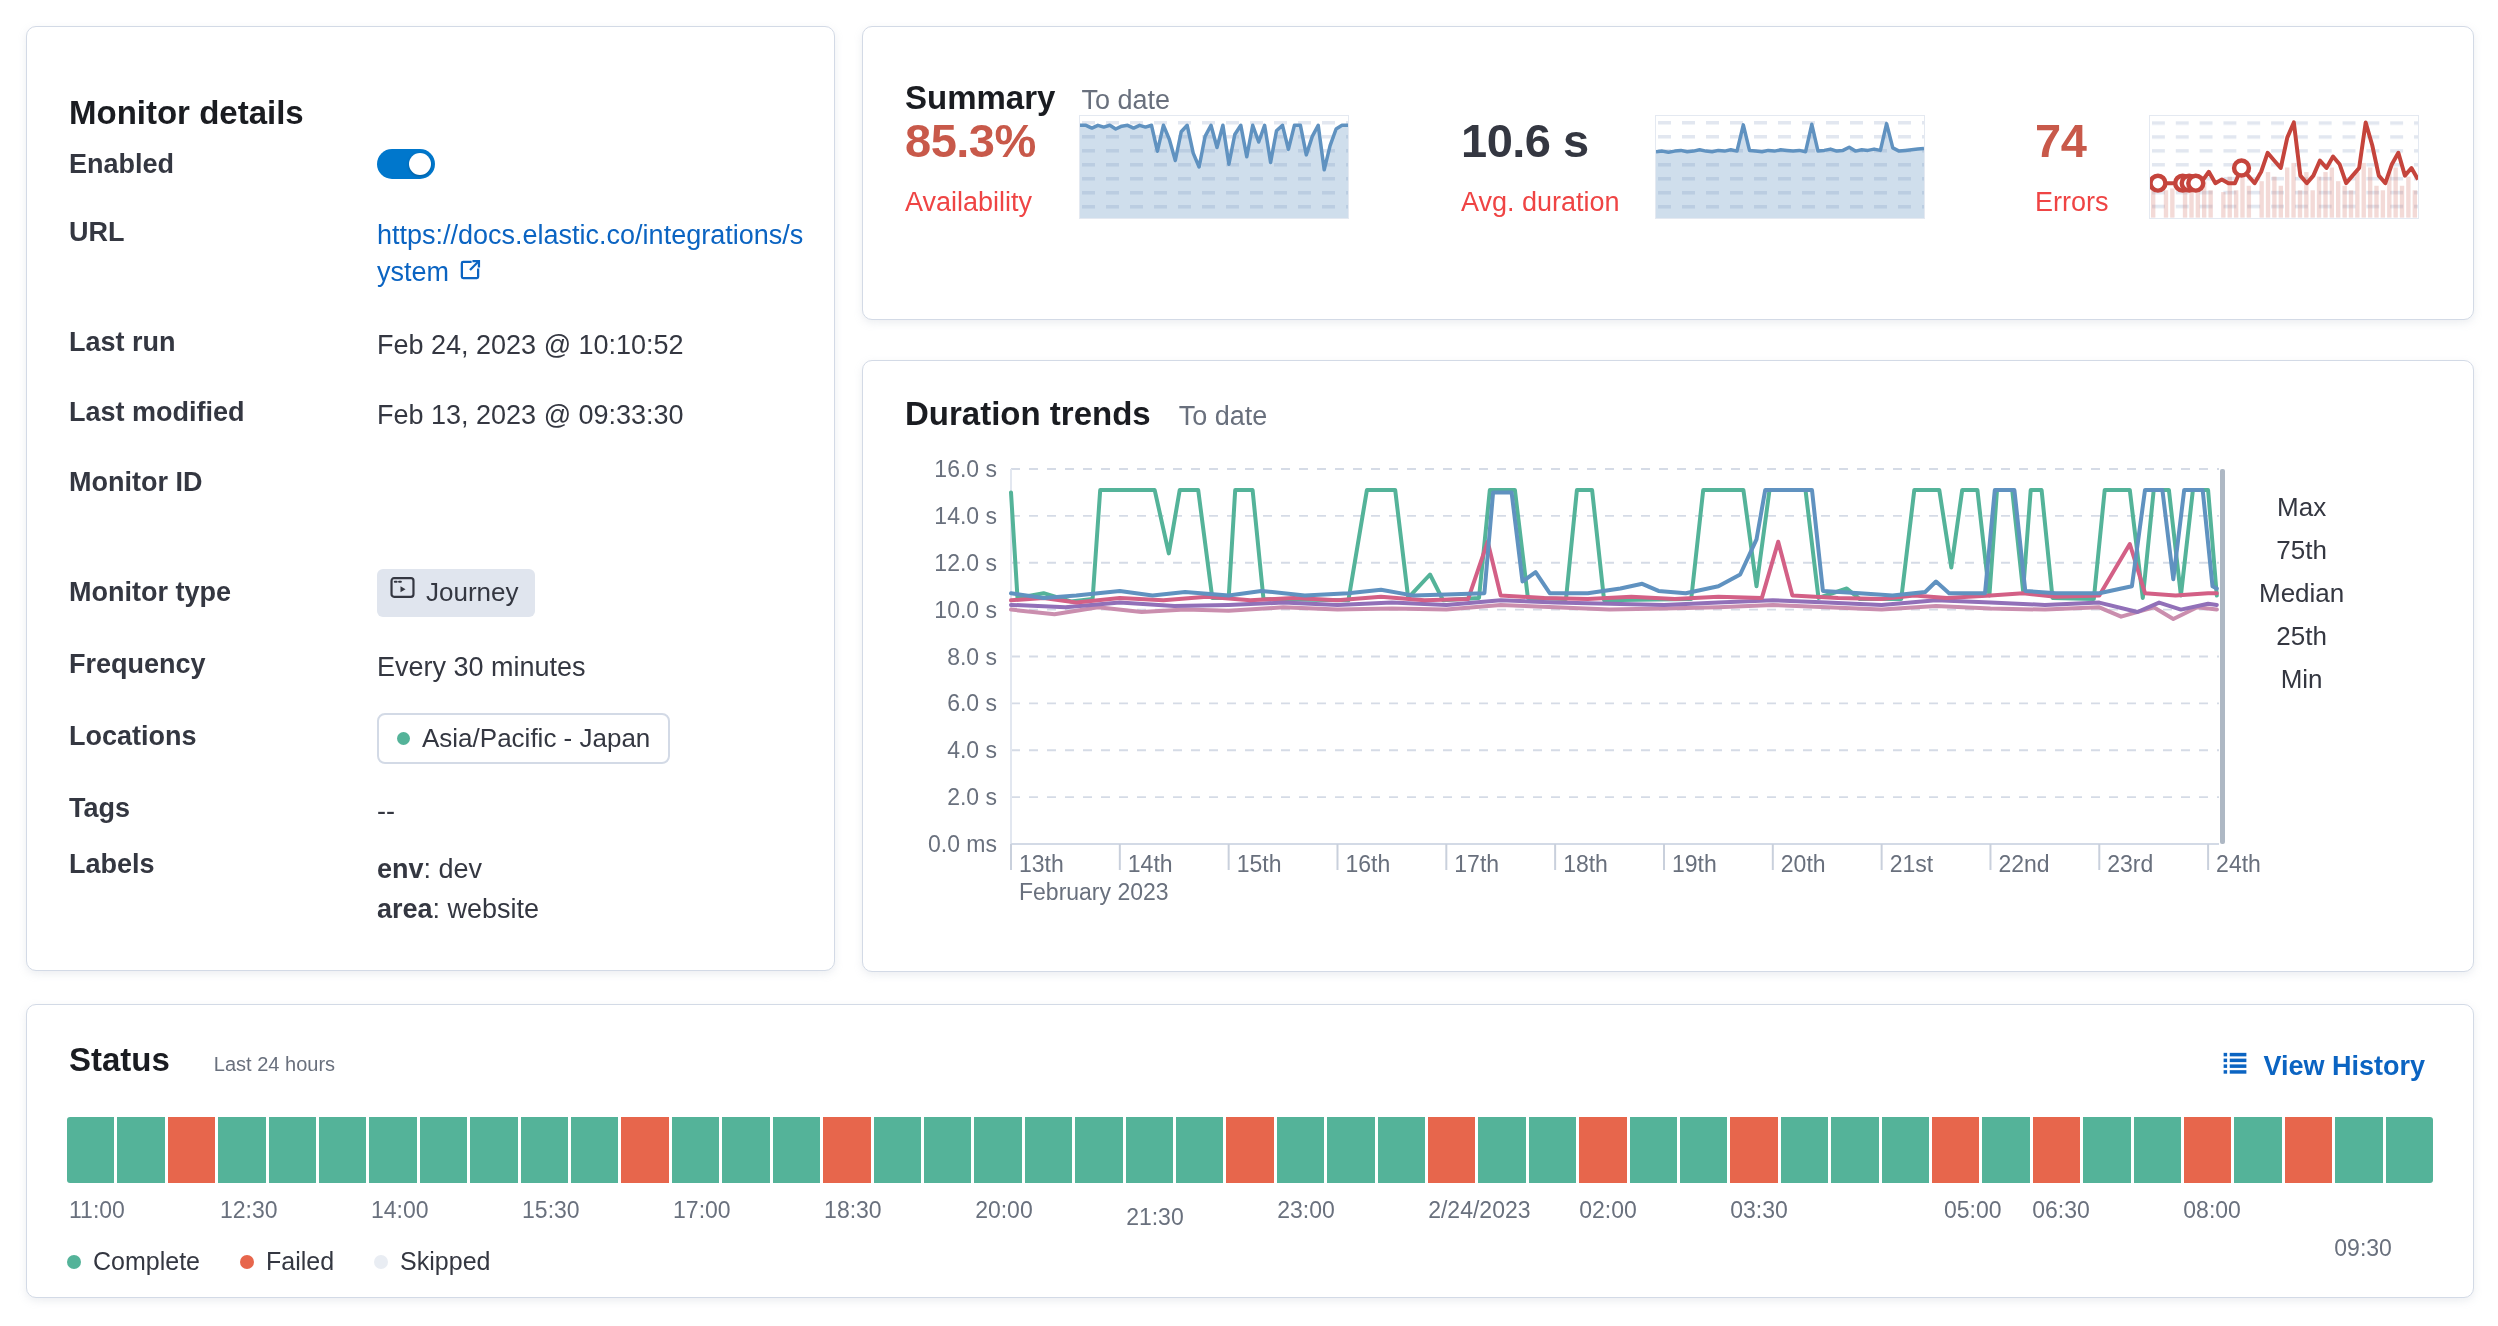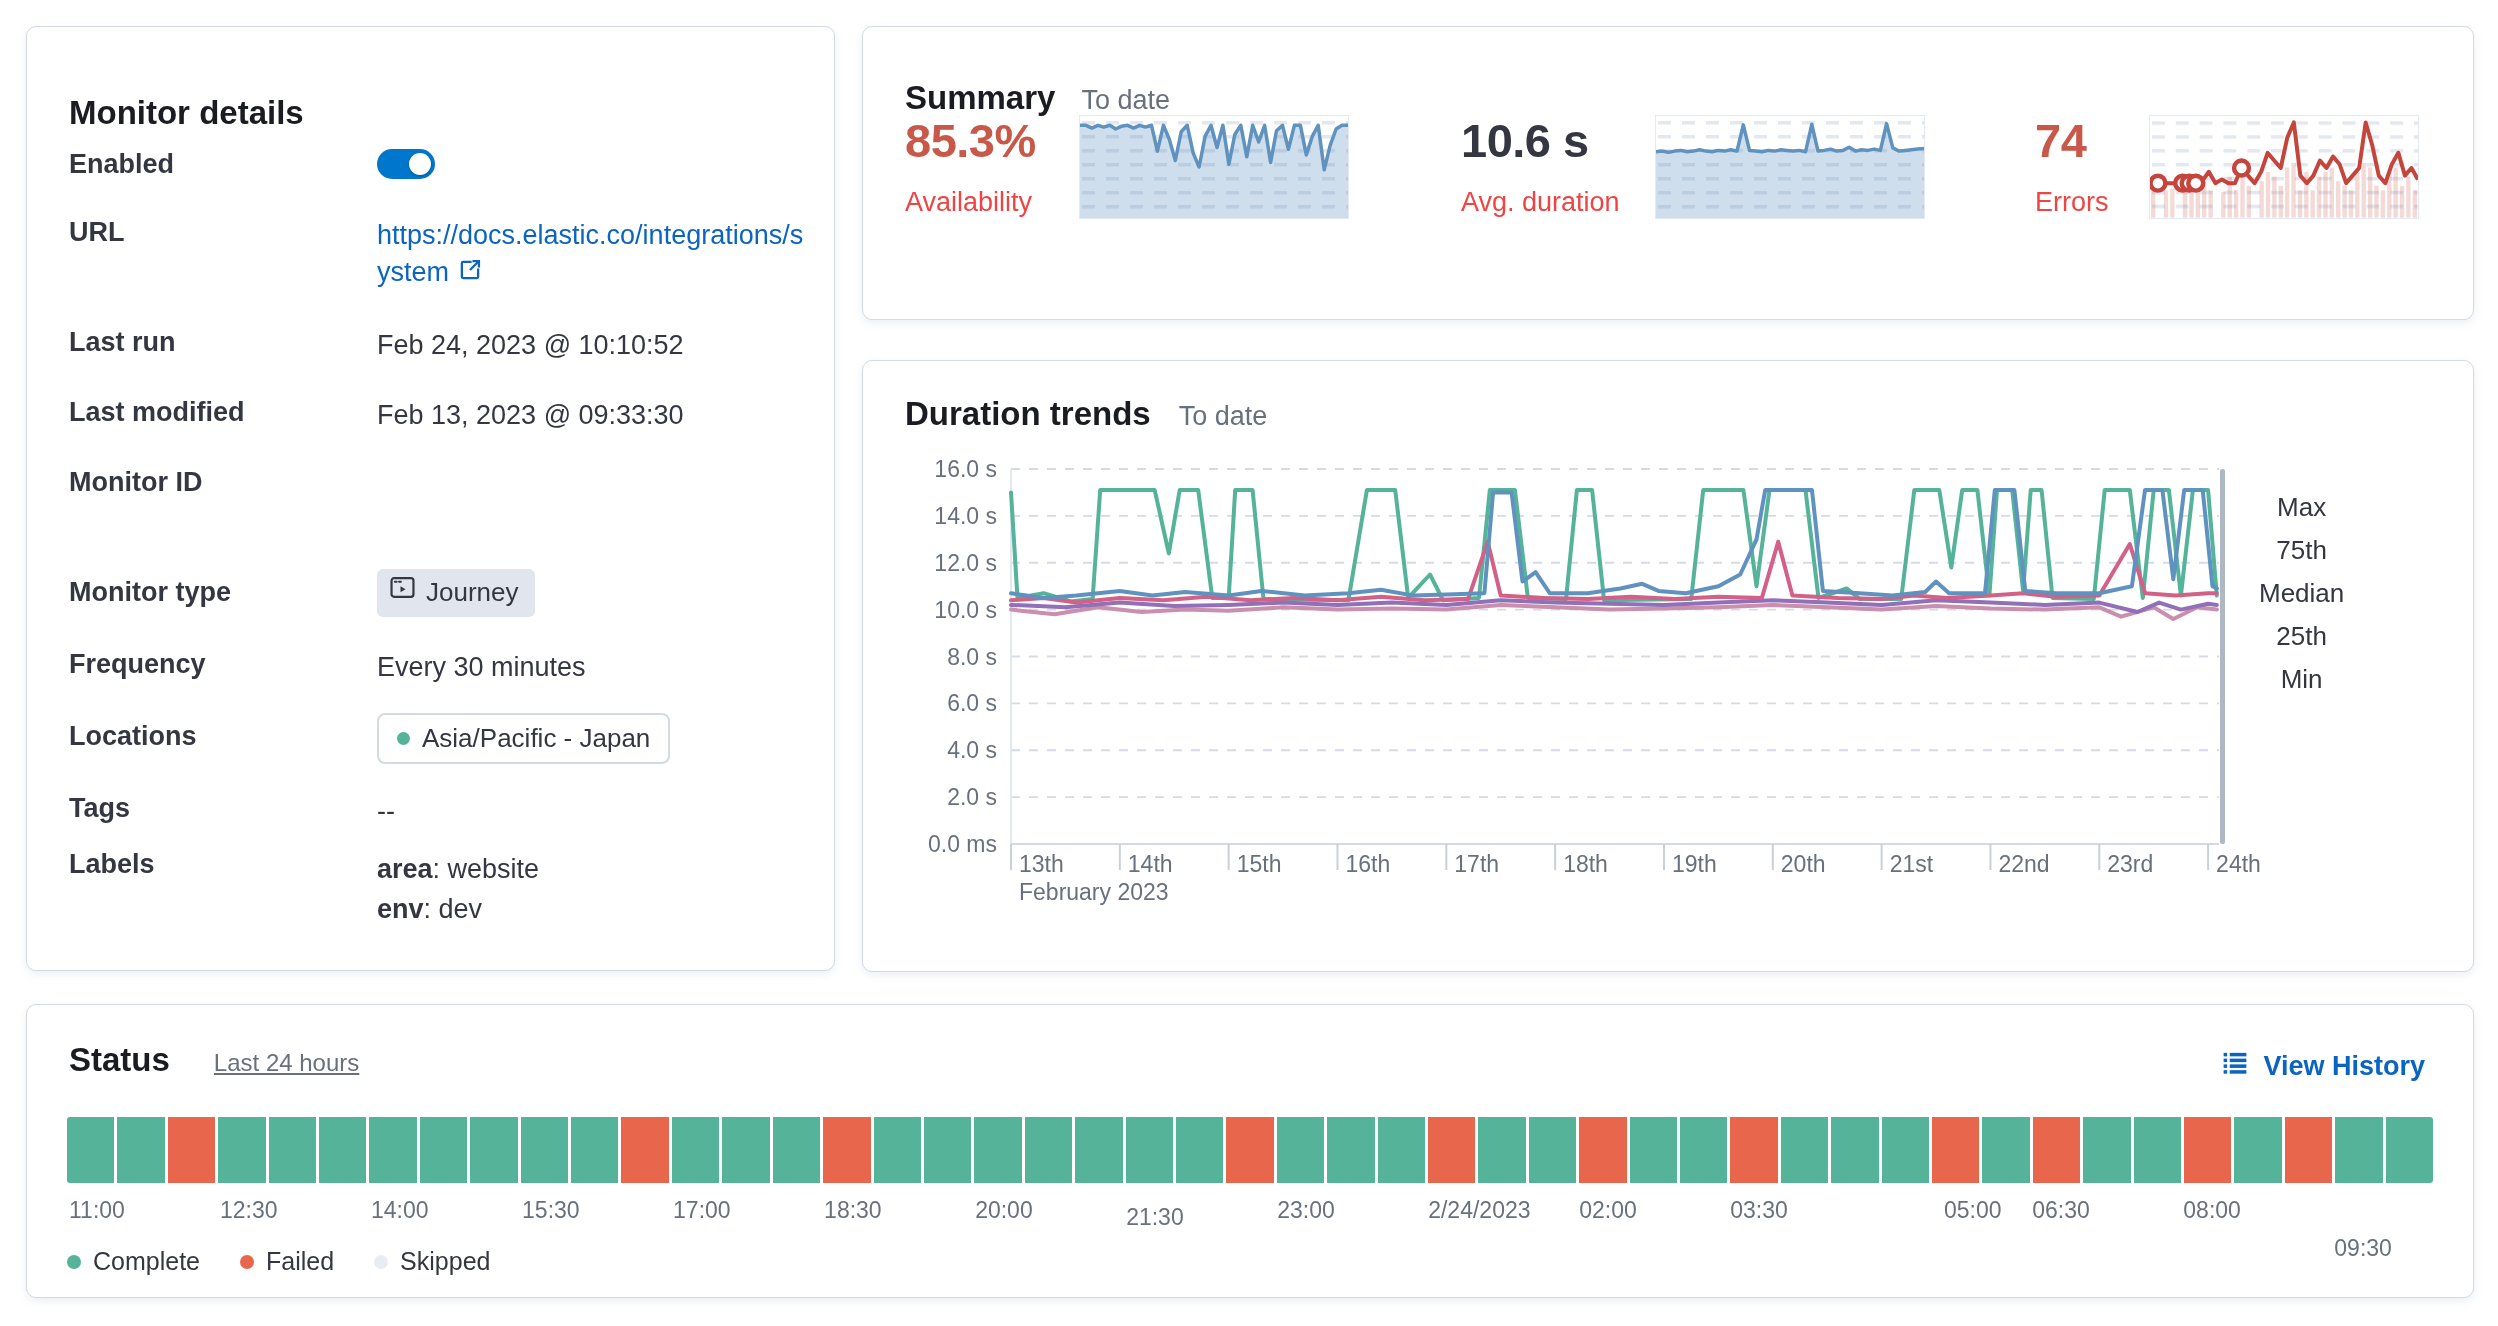--- a/index.html
+++ b/index.html
@@ -38,21 +38,21 @@
   
   #duration-card{left:862px;top:360px;width:1610px;height:610px;}
   #duration-card .hdr{position:absolute;left:42px;top:34px;display:flex;align-items:baseline;gap:28px;}
   #dt-chart{position:absolute;left:0;top:0;}
   #dt-legend{position:absolute;left:1396px;top:116px;}
   .leg-item{display:flex;align-items:center;gap:15px;height:43px;font-size:26px;color:#343741;flex-direction:column;}
   .leg-dot{width:15px;height:15px;border-radius:50%;}
   
   #status-card{left:26px;top:1004px;width:2446px;height:292px;}
   #status-card .hdr{position:absolute;left:42px;top:36px;display:flex;align-items:baseline;gap:44px;}
-  #status-card .hdr .subtle{font-size:24px;text-decoration:underline;}
+  #status-card .hdr .subtle{font-size:20px;}
   .view-history{position:absolute;right:48px;top:44px;display:flex;align-items:center;gap:14px;
         font-size:27px;font-weight:600;color:#0B64C2;cursor:pointer;text-decoration:none;}
   #status-bar{position:absolute;left:40px;top:112px;width:2366px;height:66px;display:flex;gap:3px;}
   #status-bar .blk{flex:1;}
   #status-bar .blk:first-child{border-radius:3px 0 0 3px;}
   #status-bar .blk:last-child{border-radius:0 3px 3px 0;}
   #status-ticks{position:absolute;left:40px;top:192px;width:2366px;height:30px;}
   #status-ticks span{position:absolute;font-size:23px;color:#69707D;white-space:nowrap;}
   #status-legend{position:absolute;left:40px;top:242px;display:flex;gap:40px;}
   .sleg{display:flex;align-items:center;gap:12px;font-size:25px;color:#343741;}
@@ -129,22 +129,22 @@
     </div>
 
     <div class="drow" style="top:766px">
       <div class="dlabel">Tags</div>
       <div class="dvalue">--</div>
     </div>
 
     <div class="drow" style="top:822px">
       <div class="dlabel">Labels</div>
       <div class="dvalue" id="labels-value">
+          <div class="label-line"><b>env</b>: dev</div>
           <div class="label-line"><b>area</b>: website</div>
-          <div class="label-line"><b>env</b>: dev</div>
         </div>
     </div>
   </section>
 
   <section class="card" id="summary-card">
     <div class="hdr">
       <span class="card-title">Summary</span>
       <span class="subtle">To date</span>
     </div>
 

